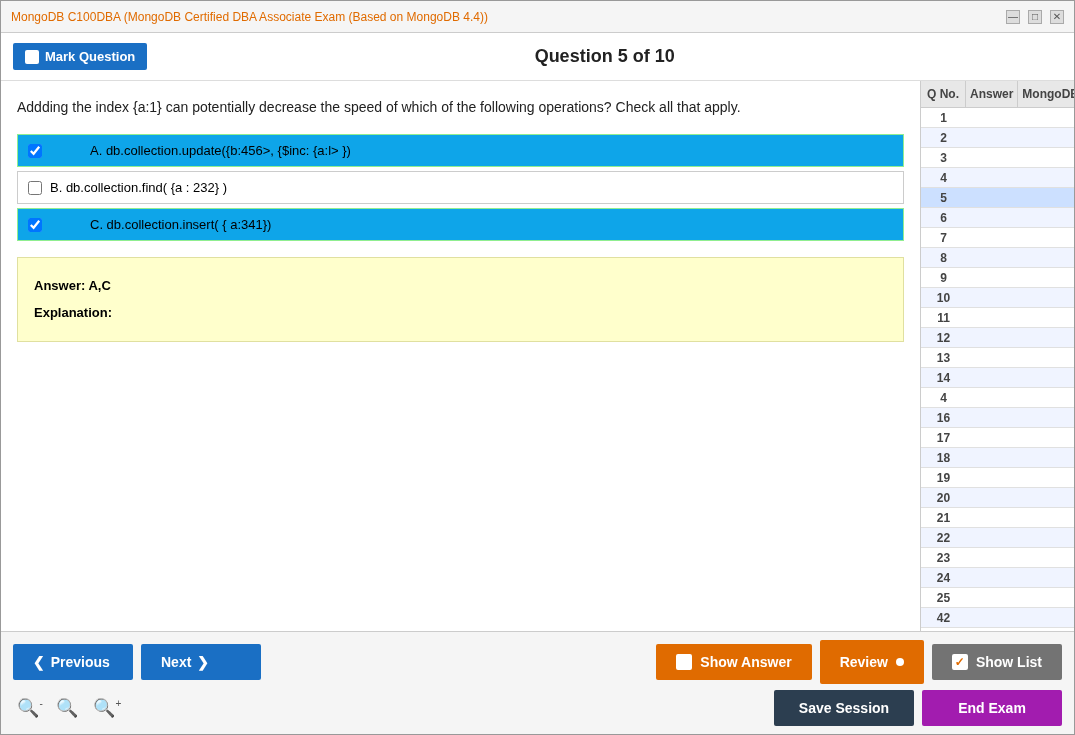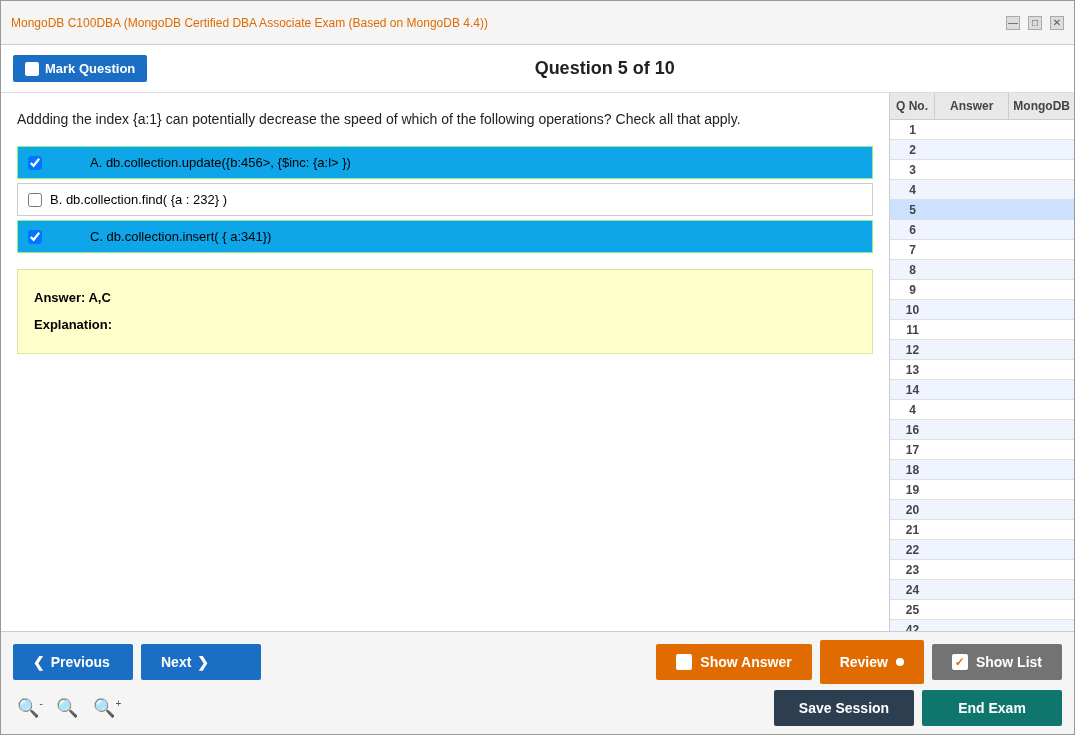--- a/index.html
+++ b/index.html
@@ -15,21 +15,21 @@
       box-shadow: 2px 2px 8px rgba(0,0,0,0.3);
     }
 
     .title-bar {
       background: #f5f5f5;
       border-bottom: 1px solid #ccc;
       padding: 6px 10px;
       display: flex;
       align-items: center;
       justify-content: space-between;
-      height: 44px;
+      height: 32px;
     }
 
     .title-bar-text {
       font-size: 12px;
       color: #333;
     }
 
     .title-bar-text span {
       color: #e06b00;
     }
@@ -152,21 +152,21 @@
     .answer-box .answer-line {
       font-weight: bold;
       margin-bottom: 4px;
     }
 
     .answer-box .explanation-line {
       font-weight: bold;
     }
 
     .sidebar {
-      width: 185px;
+      width: 154px;
       border-left: 1px solid #ccc;
       background: #f9f9f9;
       display: flex;
       flex-direction: column;
       overflow: hidden;
     }
 
     .sidebar-header {
       display: flex;
       background: #e8e8e8;
@@ -357,21 +357,21 @@
       border: none;
       padding: 10px 20px;
       cursor: pointer;
       font-size: 14px;
       font-weight: bold;
       border-radius: 2px;
       min-width: 140px;
     }
 
     .btn-end-exam {
-      background: #0f766e;
+      background: #a21caf;
       color: white;
       border: none;
       padding: 10px 24px;
       cursor: pointer;
       font-size: 14px;
       font-weight: bold;
       border-radius: 2px;
       min-width: 140px;
     }
 

